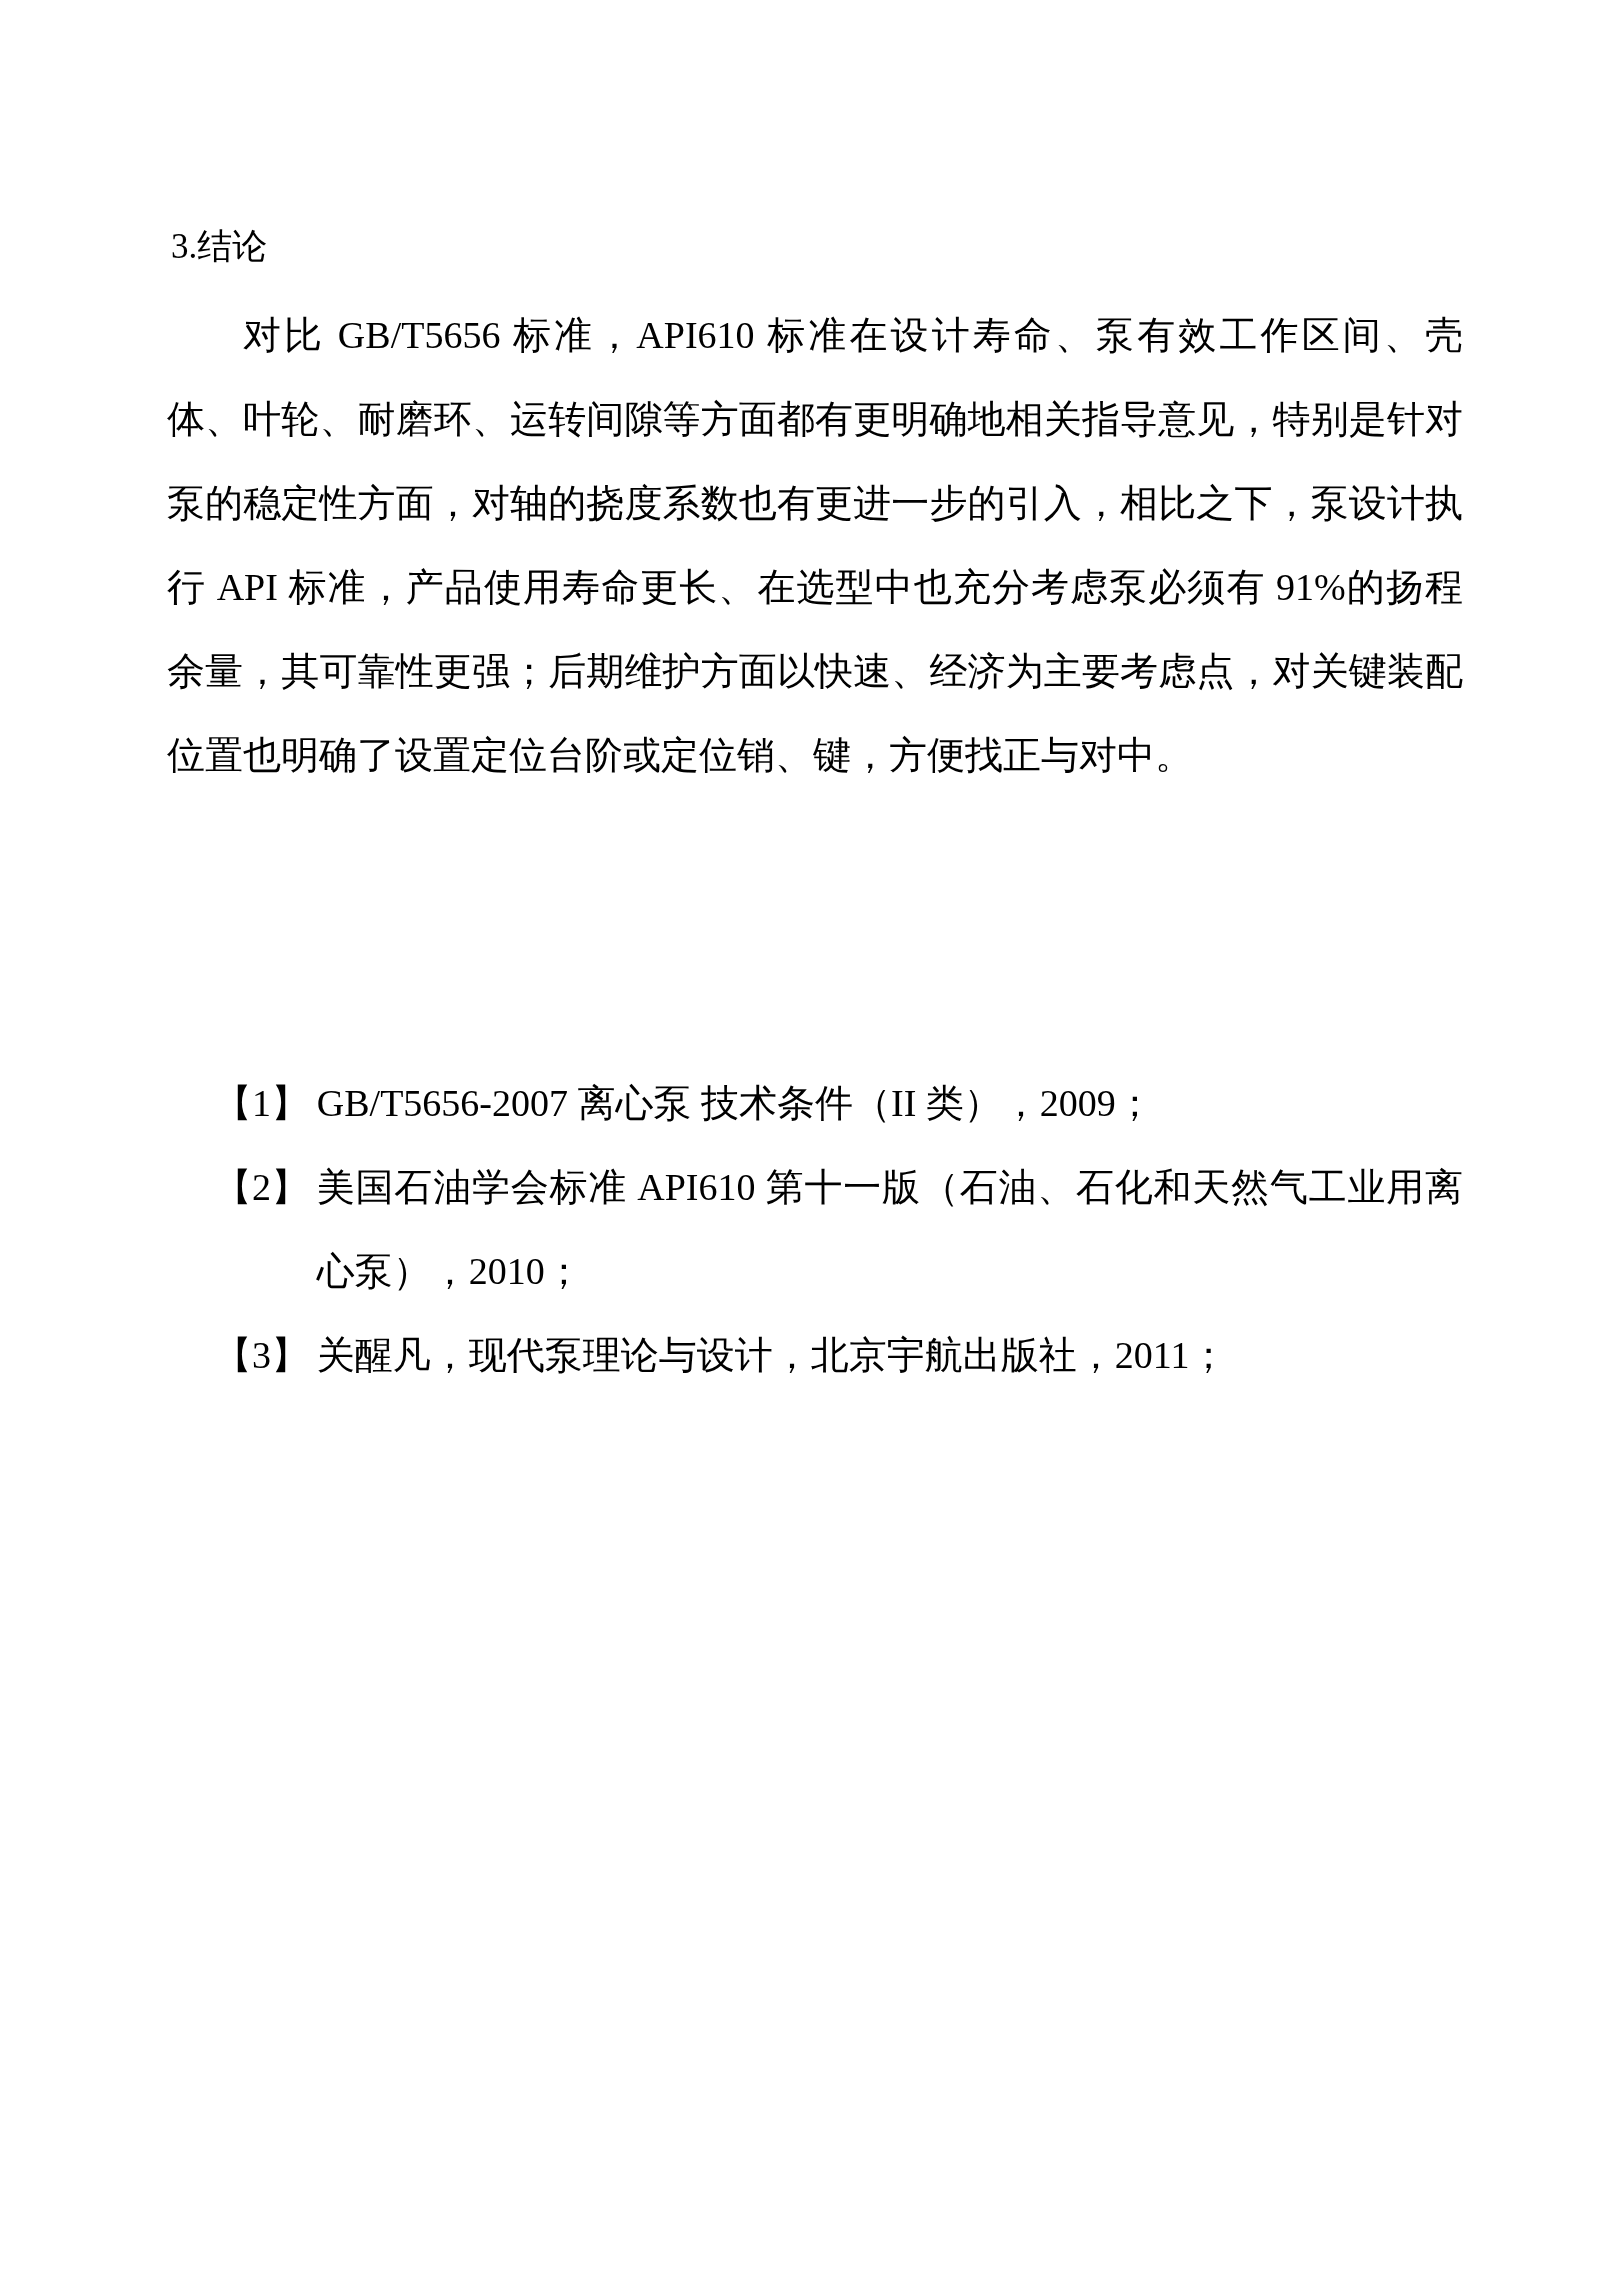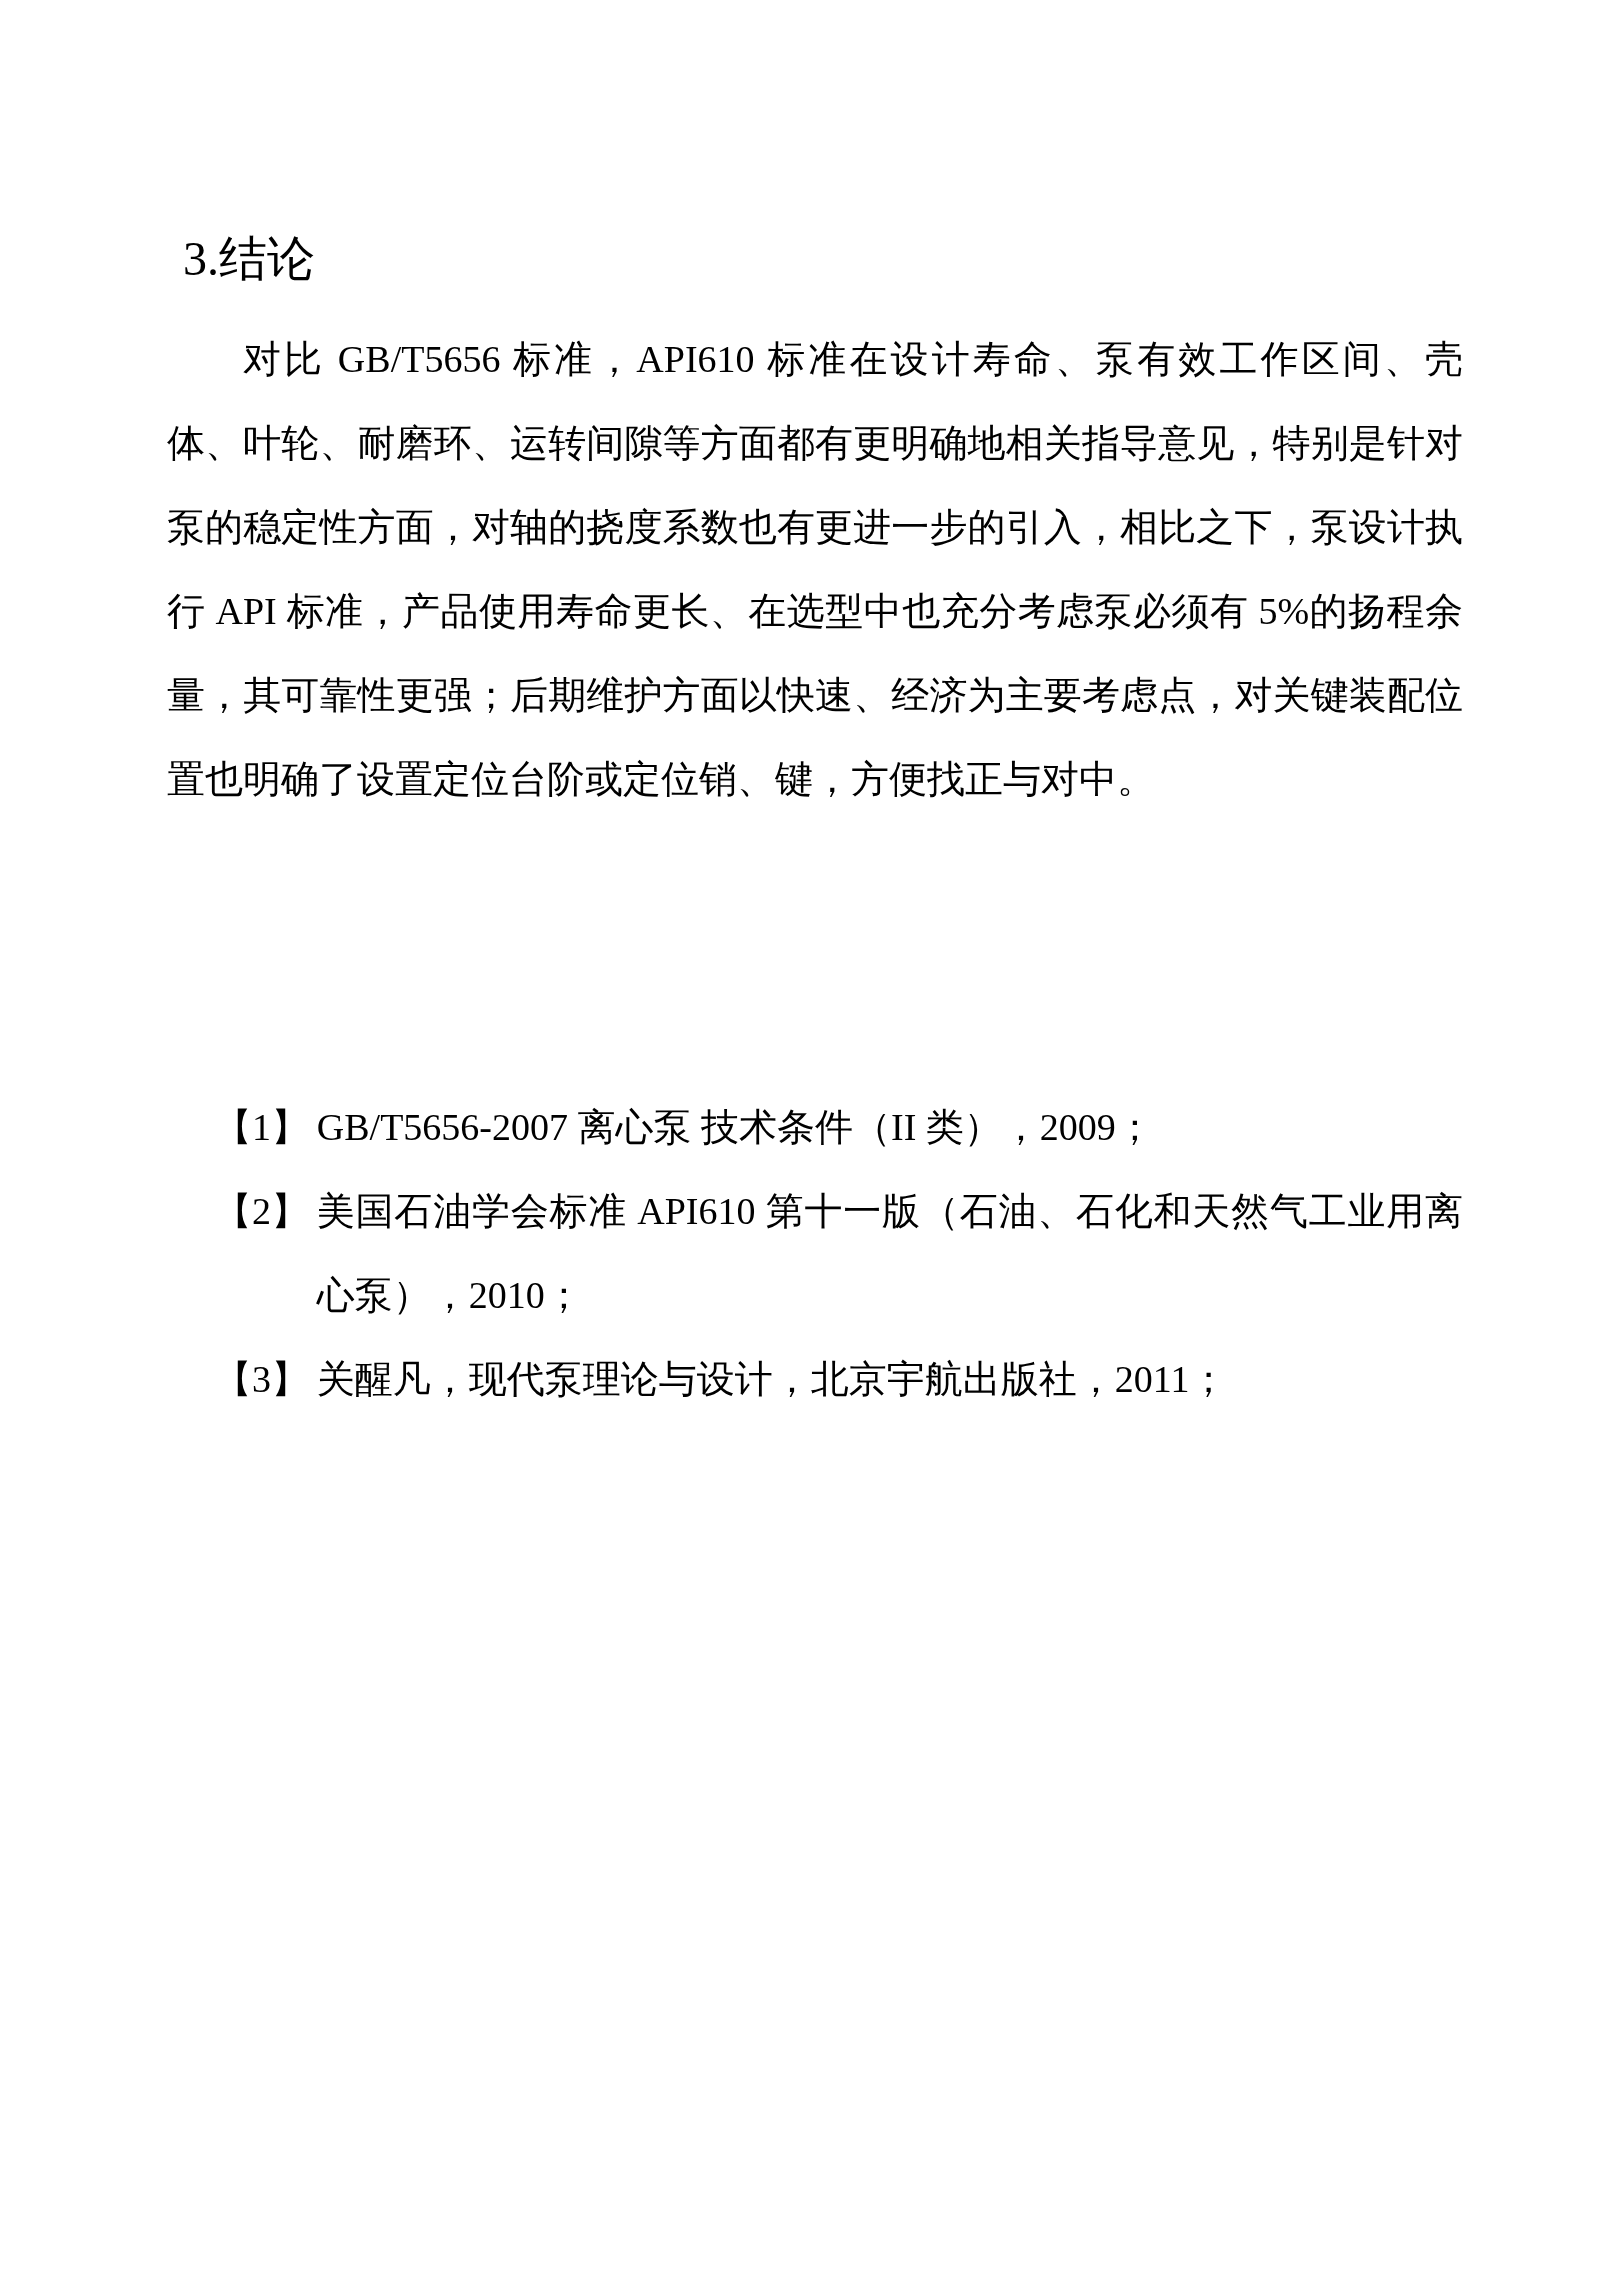--- a/index.html
+++ b/index.html
@@ -16,24 +16,24 @@
     color: #000000;
     font-family: "Liberation Serif", "DejaVu Serif", serif;
   }
   .doc {
     position: absolute;
     left: 167px;
     top: 201px;
     width: 1296px;
   }
   .heading {
-    font-size: 48px;
+    font-size: 35px;
     font-weight: normal;
     line-height: 84px;
-    margin: 16px;
+    margin: 4px;
   }
   .para {
     font-size: 38px;
     line-height: 84px;
     margin: 0;
     text-indent: 2em;
     text-align: justify;
   }
   .refs {
     margin-top: 264px;
@@ -55,21 +55,21 @@
   }
 </style>
 </head>
 <body>
 
 <div class="page">
   <div class="doc">
 
     <h1 class="heading">3.结论</h1>
 
-    <p class="para">对比 GB/T5656 标准，API610 标准在设计寿命、泵有效工作区间、壳体、叶轮、耐磨环、运转间隙等方面都有更明确地相关指导意见，特别是针对泵的稳定性方面，对轴的挠度系数也有更进一步的引入，相比之下，泵设计执行 API 标准，产品使用寿命更长、在选型中也充分考虑泵必须有 5%的扬程余量，其可靠性更强；后期维护方面以快速、经济为主要考虑点，对关键装配位置也明确了设置定位台阶或定位销、键，方便找正与对中。</p>
+    <p class="para">对比 GB/T5656 标准，API610 标准在设计寿命、泵有效工作区间、壳体、叶轮、耐磨环、运转间隙等方面都有更明确地相关指导意见，特别是针对泵的稳定性方面，对轴的挠度系数也有更进一步的引入，相比之下，泵设计执行 API 标准，产品使用寿命更长、在选型中也充分考虑泵必须有 91%的扬程余量，其可靠性更强；后期维护方面以快速、经济为主要考虑点，对关键装配位置也明确了设置定位台阶或定位销、键，方便找正与对中。</p>
 
 
     <div class="refs">
 
       <div class="ref">
         <span class="ref-marker">【1】</span>
         <span class="ref-text">GB/T5656-2007 离心泵 技术条件（II 类），2009；</span>
       </div>
 
       <div class="ref">

